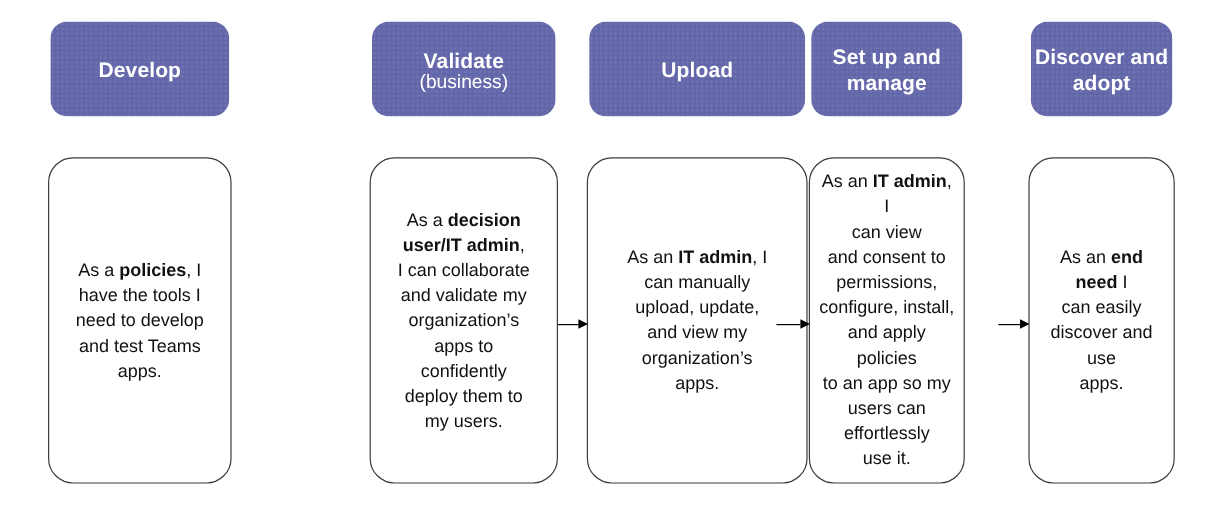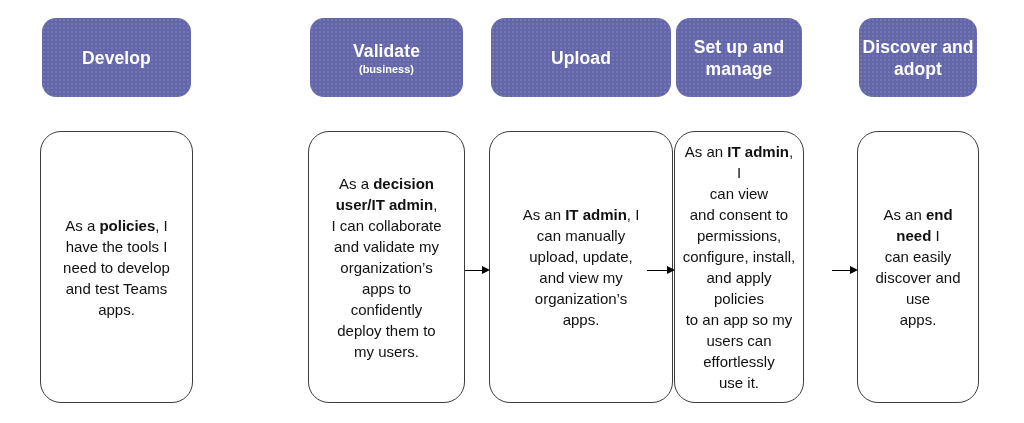--- a/index.html
+++ b/index.html
@@ -29,21 +29,21 @@
     border-radius: 14px;
     color: var(--header-text, #ffffff);
     display: flex; flex-direction: column; align-items: center; justify-content: center;
     text-align: center;
   }
   .hdr .title {
     font-size: 17.5px; font-weight: 600; line-height: 22px;
     white-space: pre-line; letter-spacing: 0.1px;
   }
   .hdr .subtitle {
-    font-size: 11px; font-weight: 700; line-height: 14px;
+    font-size: 16px; font-weight: 400; line-height: 14px;
   }
 
   .card {
     position: absolute; top: 131px; left: 0; right: 0; height: 272px;
     background: var(--card-bg, #ffffff);
     border: 1px solid var(--card-border, #3c3c3c);
     border-radius: 21px;
     box-sizing: border-box;
     display: flex; align-items: center; justify-content: center;
     text-align: center;

